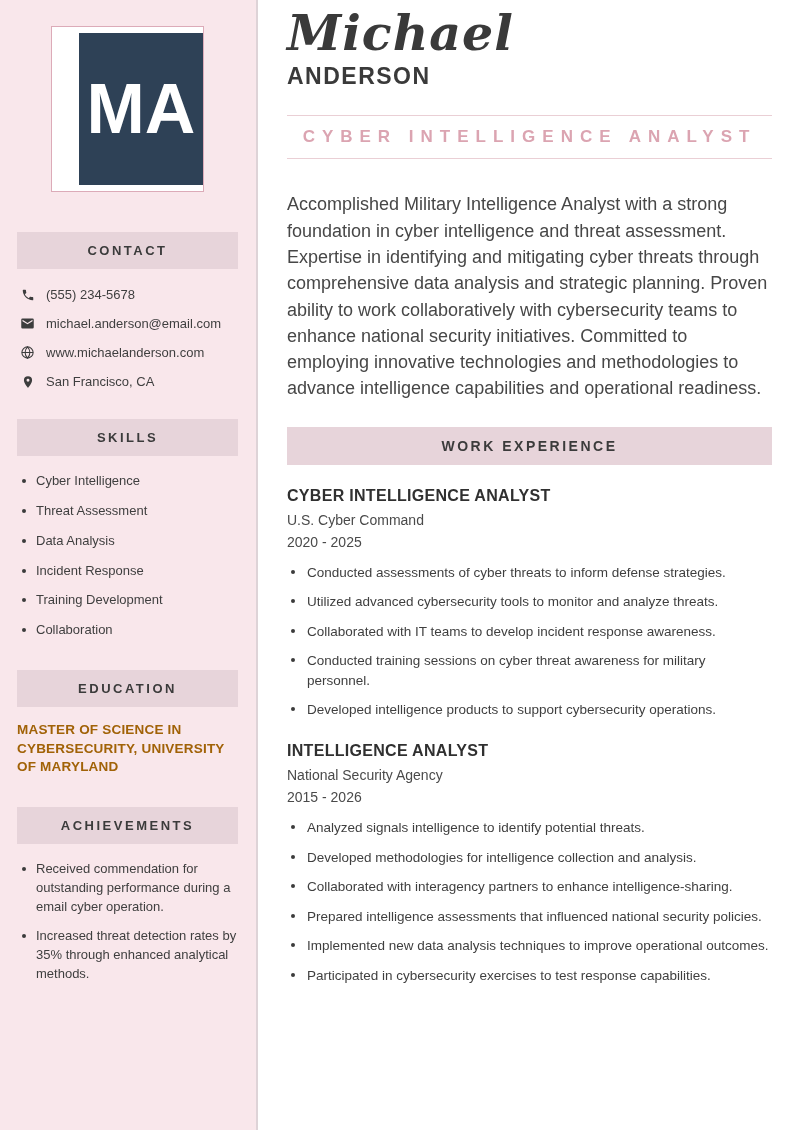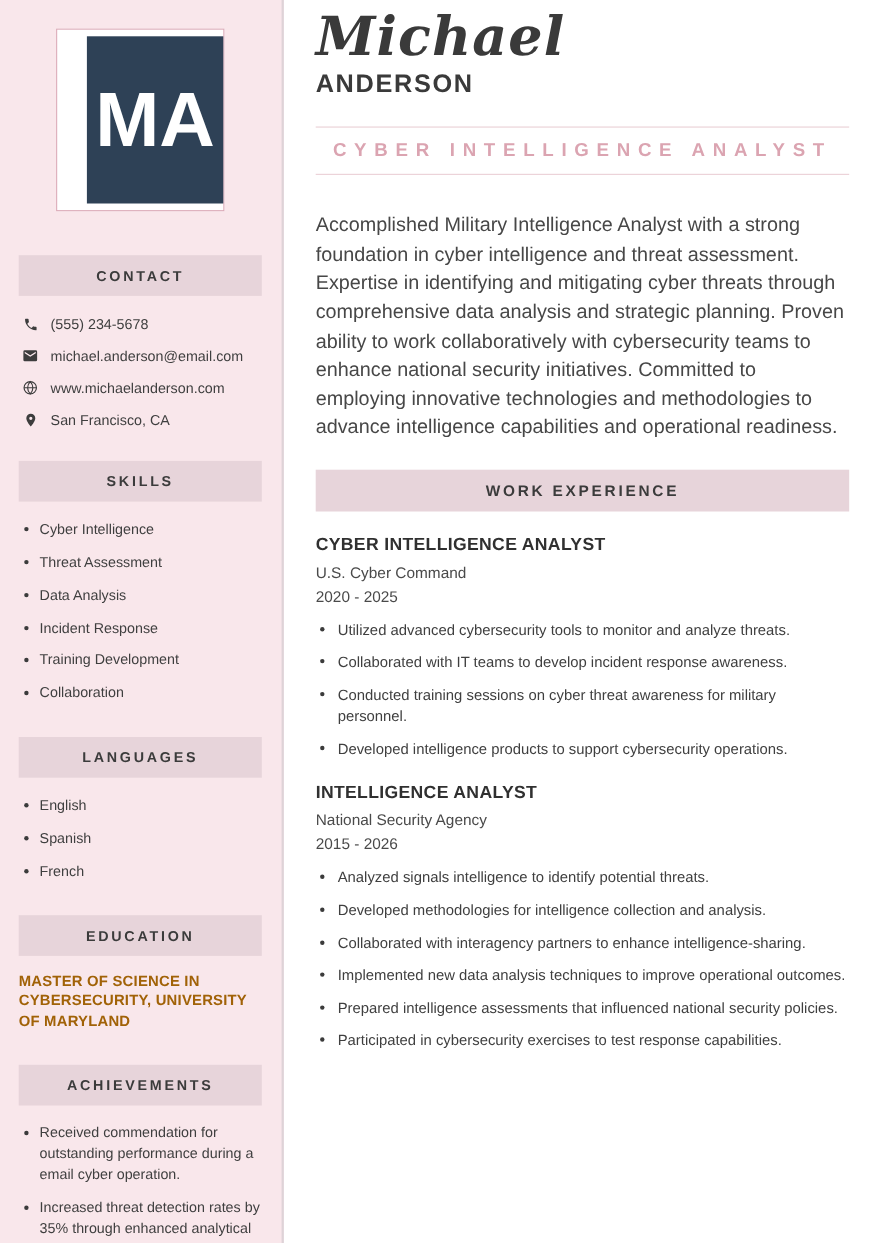--- a/index.html
+++ b/index.html
@@ -153,31 +153,20 @@
           <li class="bullet-item">Data Analysis</li>
 
           <li class="bullet-item">Incident Response</li>
 
           <li class="bullet-item">Training Development</li>
 
           <li class="bullet-item">Collaboration</li>
         </ul>
     </section>
 
-    <section class="side-section">
-      <div class="band">LANGUAGES</div>
-      <ul class="plain-list">
-
-          <li class="bullet-item">English</li>
-
-          <li class="bullet-item">Spanish</li>
-
-          <li class="bullet-item">French</li>
-        </ul>
-    </section>
 
     <section class="side-section">
       <div class="band">EDUCATION</div>
       <div class="edu-degree">MASTER OF SCIENCE IN CYBERSECURITY, UNIVERSITY OF MARYLAND</div>
     </section>
 
     <section class="side-section">
       <div class="band">ACHIEVEMENTS</div>
       <ul class="plain-list">
 
@@ -202,20 +191,21 @@
     <p class="summary">Accomplished Military Intelligence Analyst with a strong foundation in cyber intelligence and threat assessment. Expertise in identifying and mitigating cyber threats through comprehensive data analysis and strategic planning. Proven ability to work collaboratively with cybersecurity teams to enhance national security initiatives. Committed to employing innovative technologies and methodologies to advance intelligence capabilities and operational readiness.</p>
 
     <div class="band xp-band">WORK EXPERIENCE</div>
 
     <article class="job">
       <h3 class="job-title">CYBER INTELLIGENCE ANALYST</h3>
       <div class="job-company">U.S. Cyber Command</div>
       <div class="job-dates">2020 - 2025</div>
       <ul class="job-bullets">
 
+          <li class="bullet-item">Conducted assessments of cyber threats to inform defense strategies.</li>
 
           <li class="bullet-item">Utilized advanced cybersecurity tools to monitor and analyze threats.</li>
 
           <li class="bullet-item">Collaborated with IT teams to develop incident response awareness.</li>
 
 
           <li class="bullet-item">Conducted training sessions on cyber threat awareness for military personnel.</li>
 
           <li class="bullet-item">Developed intelligence products to support cybersecurity operations.</li>
         </ul>
@@ -226,22 +216,22 @@
       <div class="job-company">National Security Agency</div>
       <div class="job-dates">2015 - 2026</div>
       <ul class="job-bullets">
 
           <li class="bullet-item">Analyzed signals intelligence to identify potential threats.</li>
 
           <li class="bullet-item">Developed methodologies for intelligence collection and analysis.</li>
 
           <li class="bullet-item">Collaborated with interagency partners to enhance intelligence-sharing.</li>
 
+          <li class="bullet-item">Prepared intelligence assessments that influenced national security policies.</li>
+
           <li class="bullet-item">Implemented new data analysis techniques to improve operational outcomes.</li>
-
-          <li class="bullet-item">Prepared intelligence assessments that influenced national security policies.</li>
 
           <li class="bullet-item">Participated in cybersecurity exercises to test response capabilities.</li>
         </ul>
     </article>
 
   </main>
 </div>
 
 </body></html>

